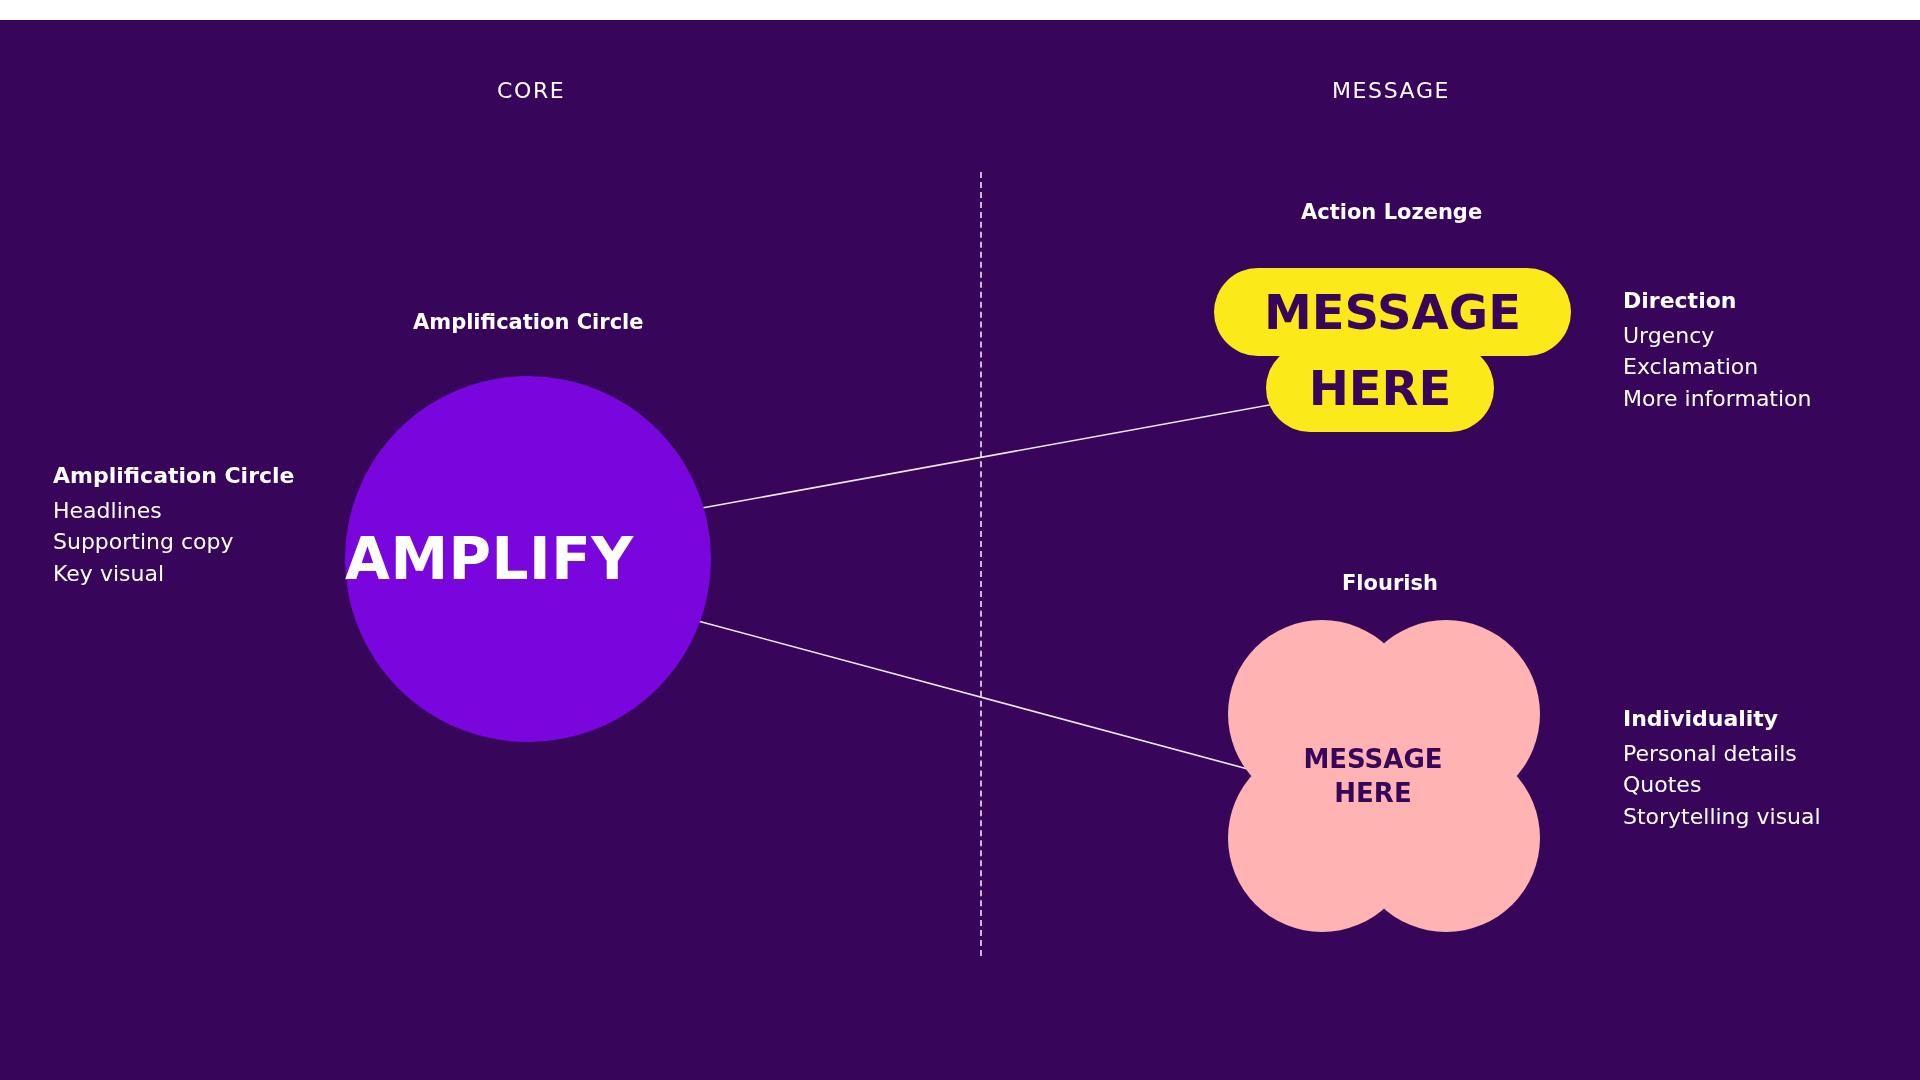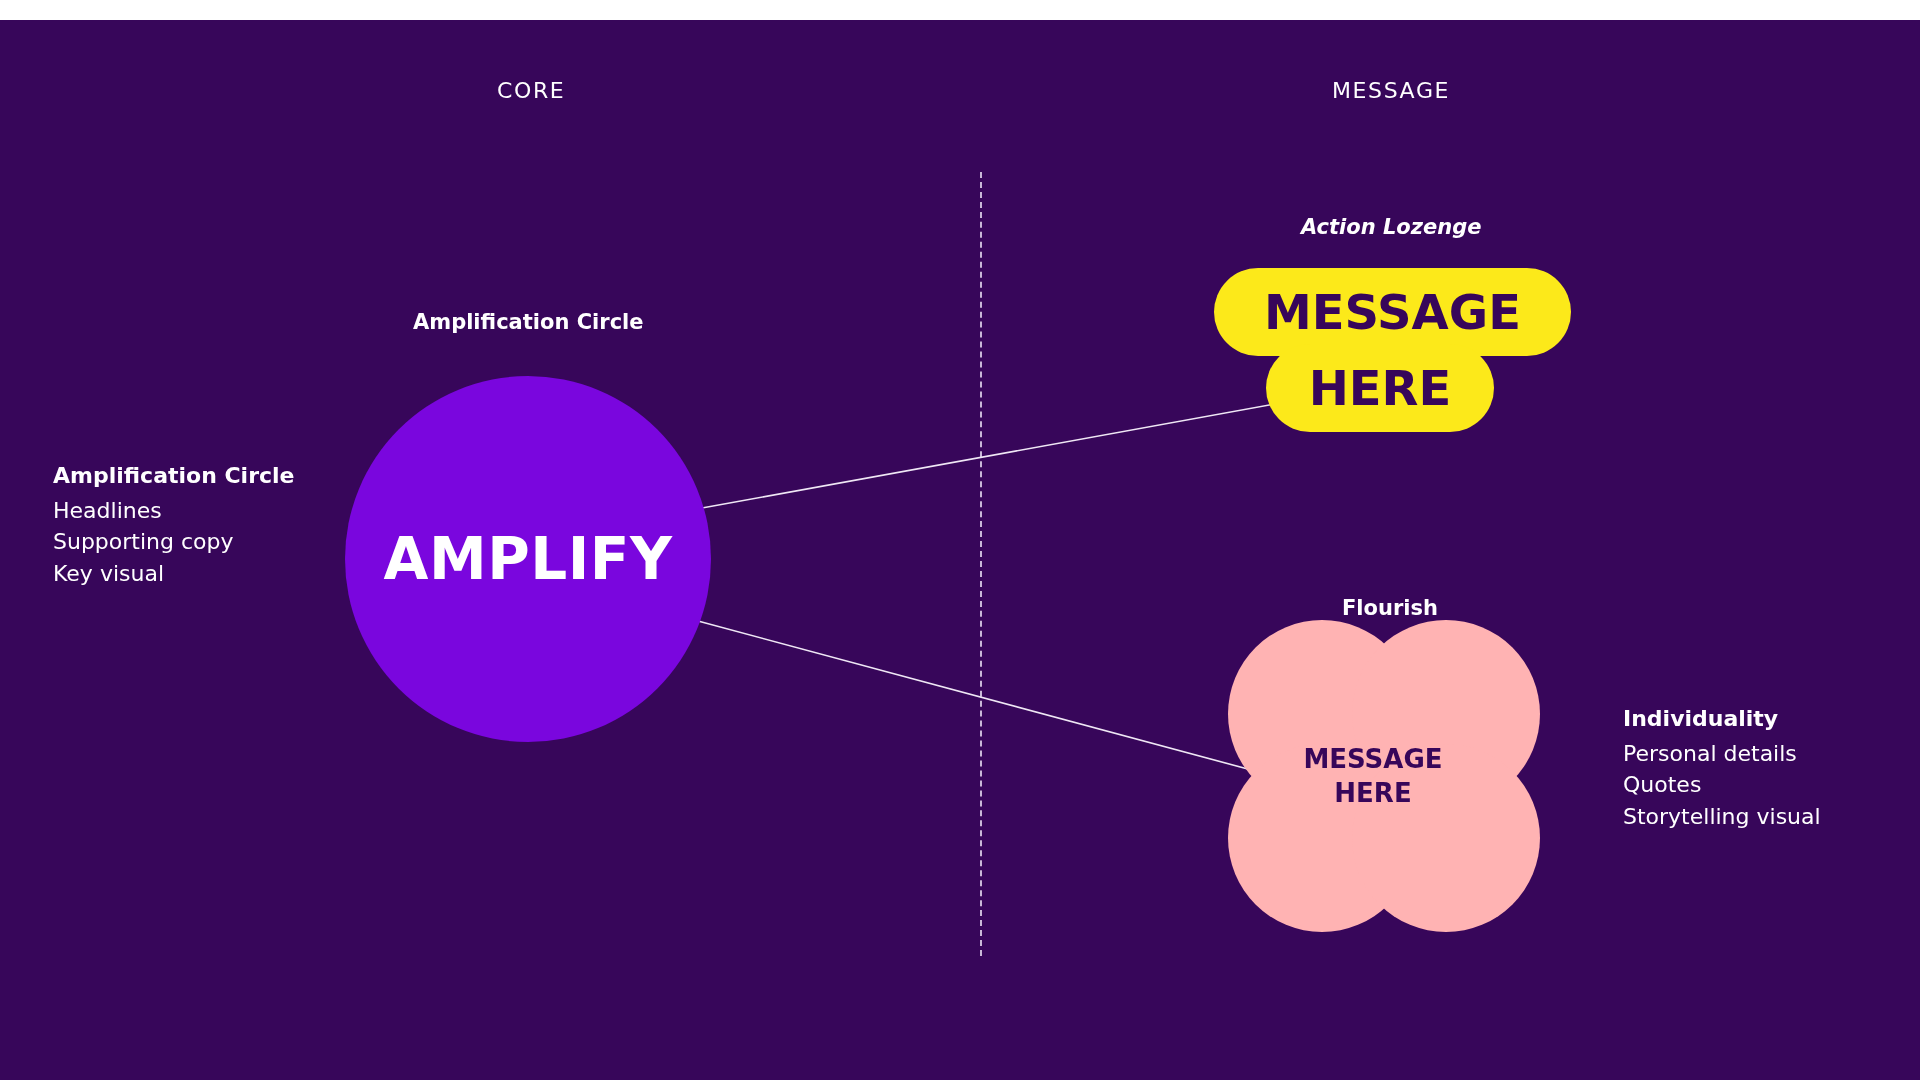--- a/index.html
+++ b/index.html
@@ -52,35 +52,34 @@
 
   
   .shape-caption {
     position: absolute;
     color: #FFFFFF;
     font-size: 21px;
     font-weight: 700;
     white-space: nowrap;
   }
   #caption-amplification { left: 413px;  top: 290px; }
-  #caption-lozenge       { left: 1301px; top: 195px; font-style: italic; }
-  #caption-flourish      { left: 1342px; top: 576px; }
+  #caption-lozenge       { left: 1301px; top: 180px; }
+  #caption-flourish      { left: 1342px; top: 551px; }
 
   
   #amplification-circle {
     position: absolute;
     left: 345px;
     top: 356px;
     width: 366px;
     height: 366px;
     border-radius: 50%;
     background: #7A06DE;
     display: flex;
     align-items: center;
-    justify-content: center;
   }
   #amplification-circle .circle-label {
     color: #FFFFFF;
     font-size: 58px;
     font-weight: 700;
     letter-spacing: 0.5px;
     line-height: 1;
   }
 
   
@@ -206,20 +205,26 @@
 
   <div id="action-lozenge">
     <div class="lozenge-pill" id="lozenge-pill-top">
       <span>MESSAGE</span>
     </div>
     <div class="lozenge-pill" id="lozenge-pill-bottom">
       <span>HERE</span>
     </div>
   </div>
 
+  <div class="annotation" id="annotation-direction">
+    <div class="ann-title">Direction</div>
+    <div class="ann-item">Urgency</div>
+    <div class="ann-item">Exclamation</div>
+    <div class="ann-item">More information</div>
+  </div>
 
   <div class="shape-caption" id="caption-flourish">Flourish</div>
 
   <div id="flourish-shape">
     <div class="petal" id="petal-tl"></div>
     <div class="petal" id="petal-tr"></div>
     <div class="petal" id="petal-bl"></div>
     <div class="petal" id="petal-br"></div>
     <div id="flourish-text">
       <span>MESSAGE</span>

